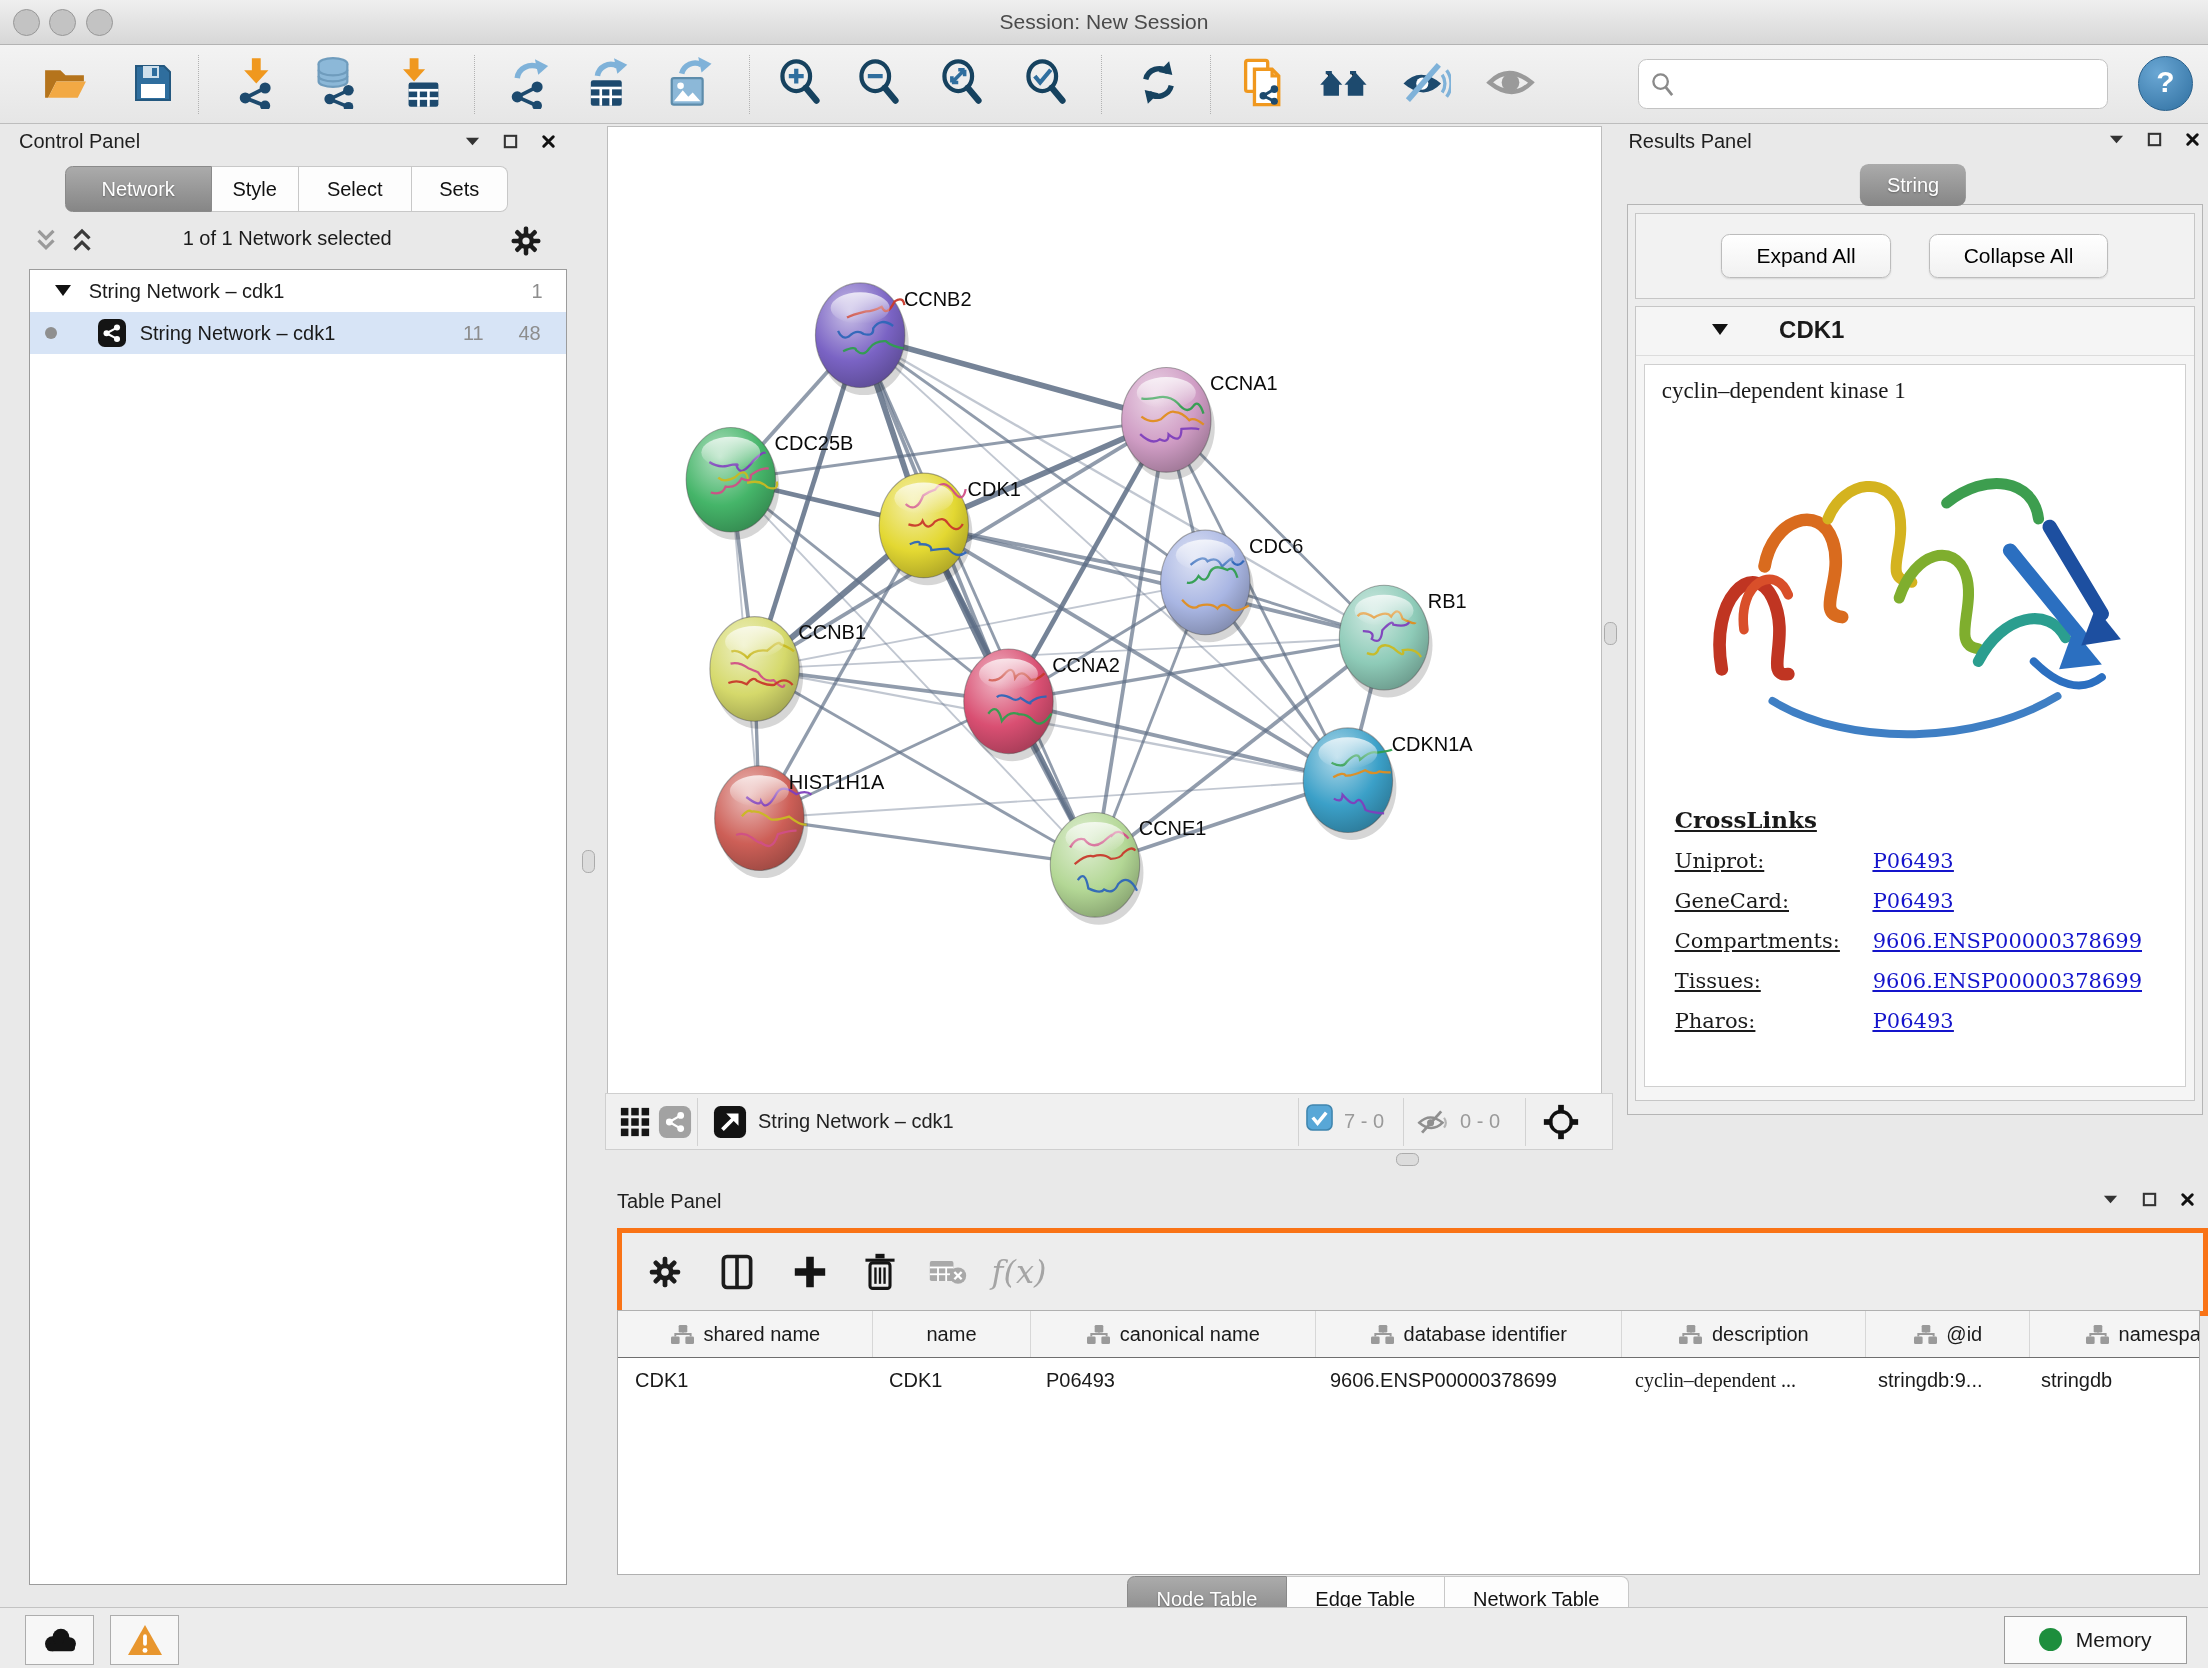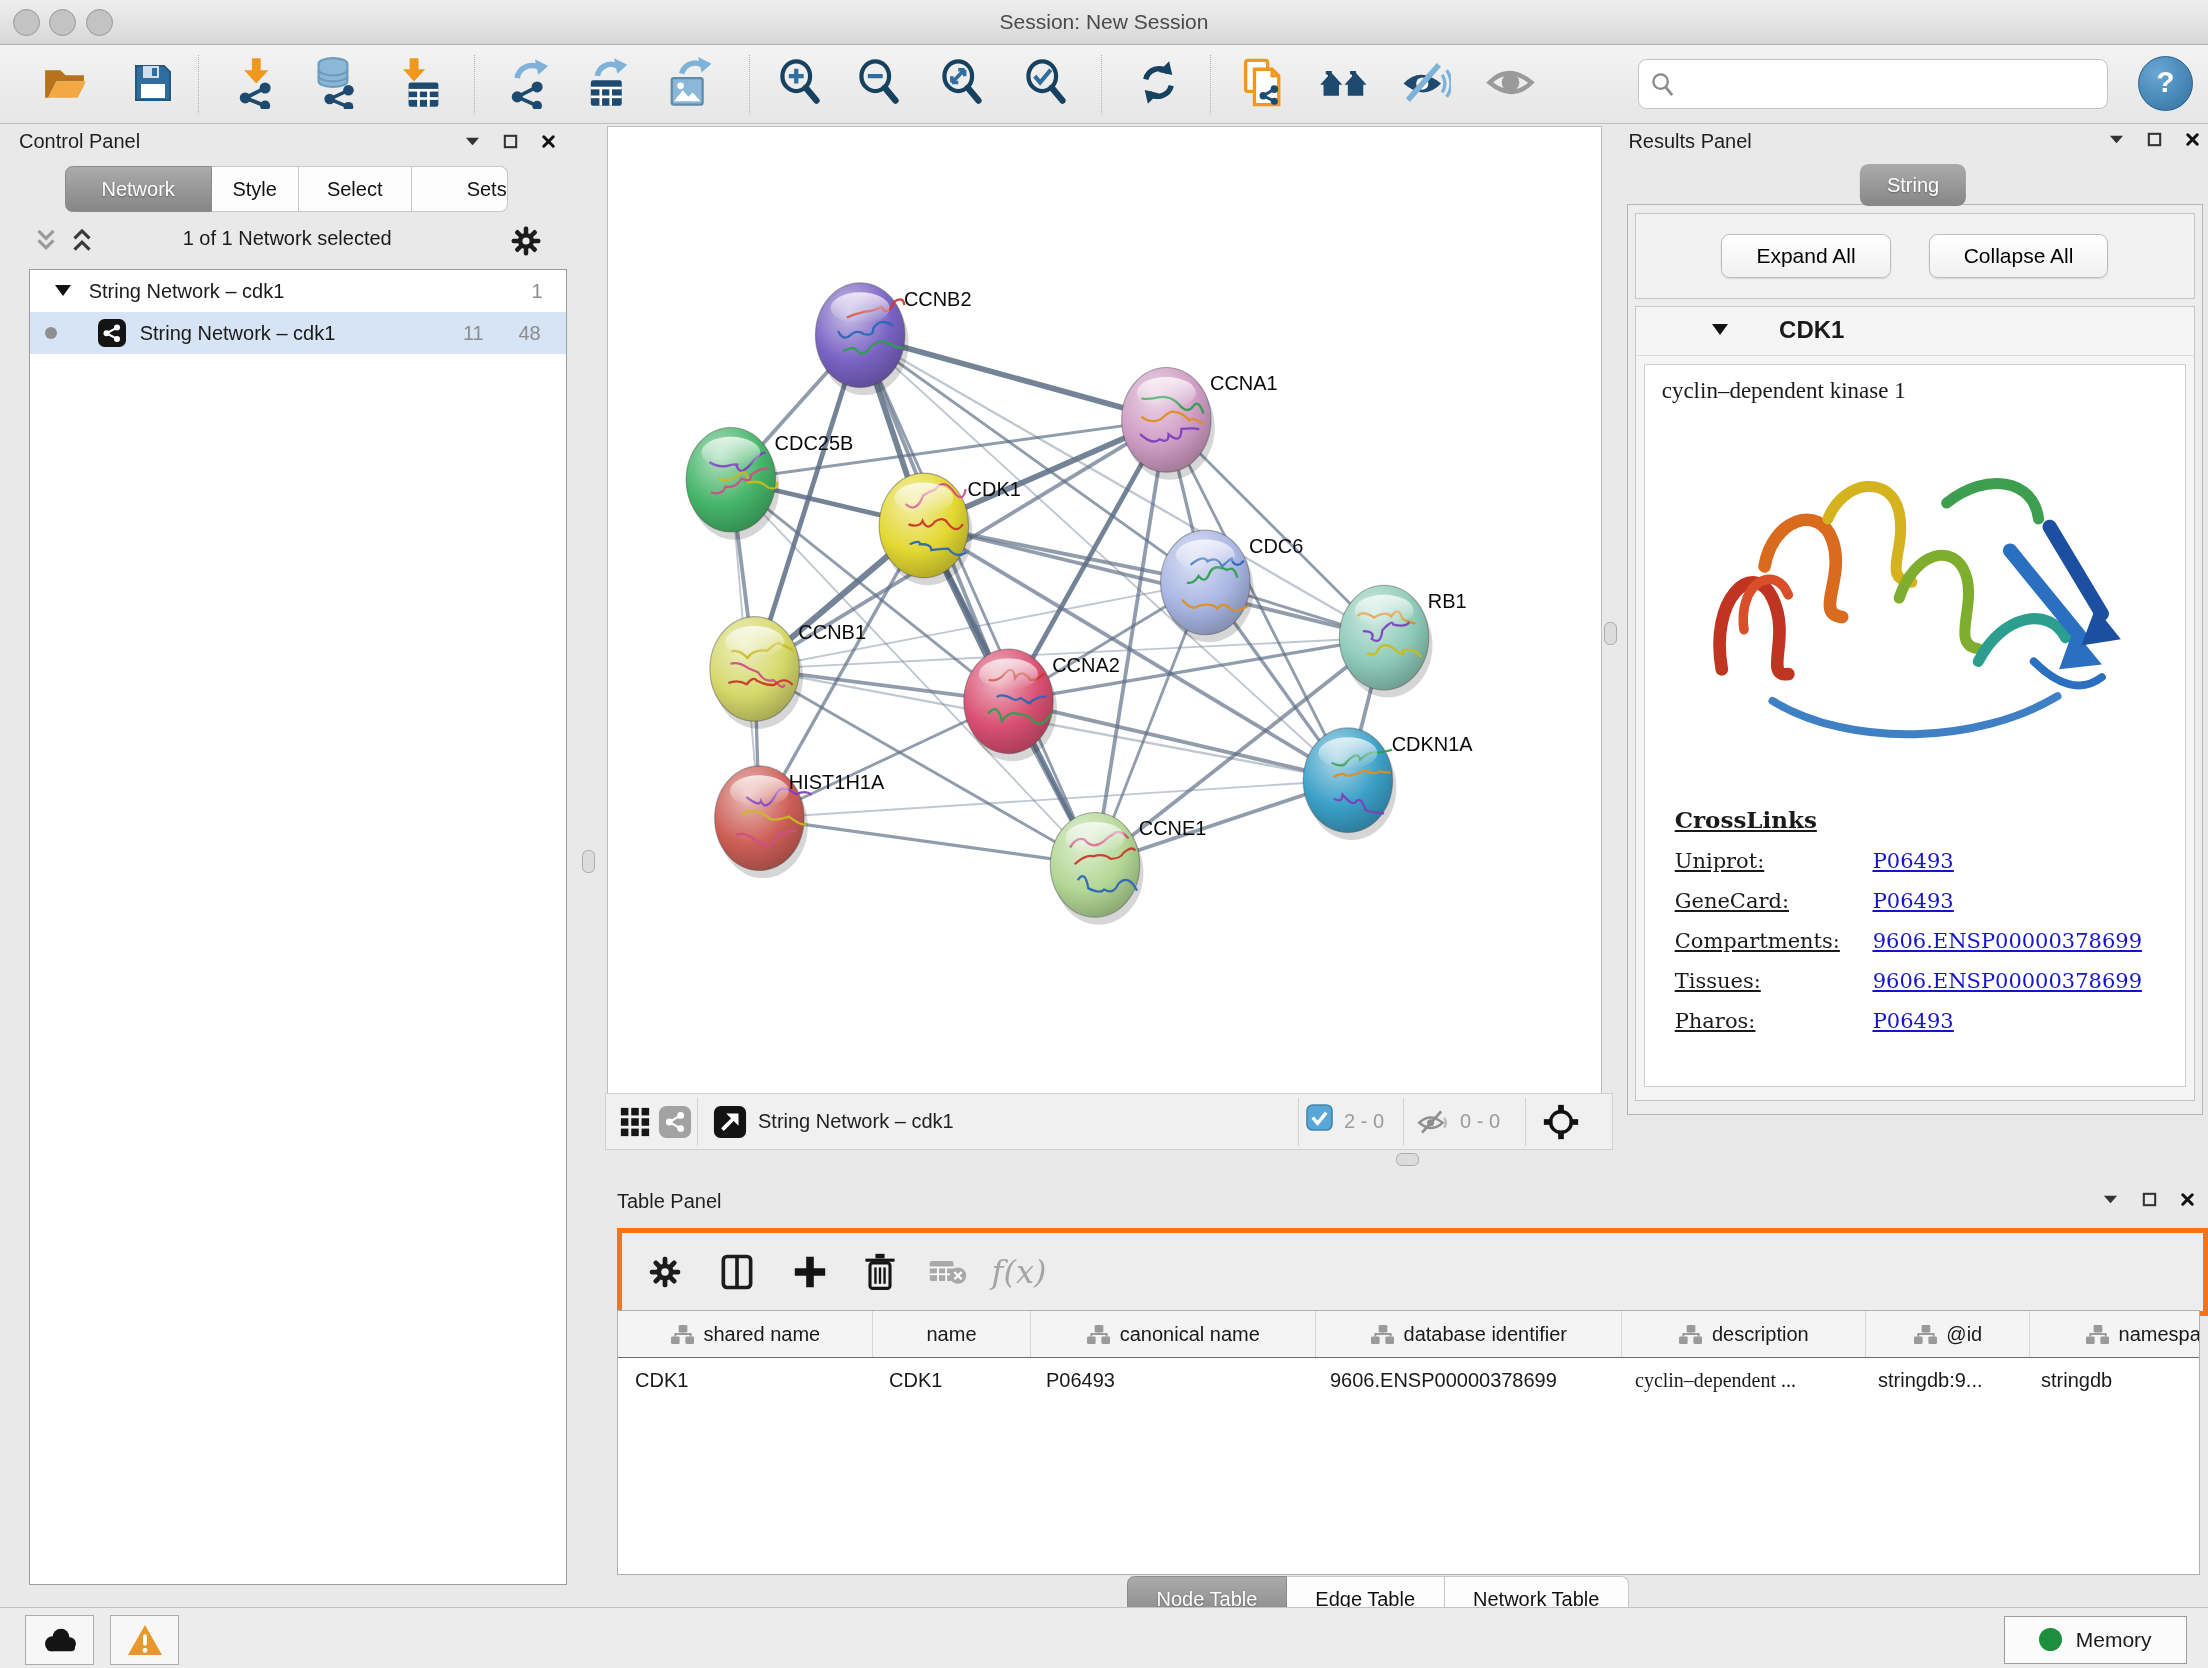--- a/index.html
+++ b/index.html
@@ -25,21 +25,21 @@
     border:none;outline:none;font-size:20px;background:transparent;}
   .help-btn{position:absolute;left:2138px;top:11.4px;width:53px;height:53px;border-radius:50%;
     background:radial-gradient(circle at 35% 30%,#6aa7d4,#2f6fa0);border:1.9px solid #28608c;
     color:#fff;font-weight:bold;font-size:30px;text-align:center;line-height:49px;}
   
   .panel-title{font-size:20px;color:#1f1f1f;}
   .pctl{display:inline-block;margin-left:17px;vertical-align:middle;}
   .seg-tab{height:44px;line-height:44px;text-align:center;font-size:20px;background:#fdfdfd;
     border:1px solid #c8c8c8;border-left-width:0;color:#111;}
   .seg-first{border-left-width:1px;border-radius:7.6px 0 0 7.6px;}
-  .seg-last{border-radius:0 7.6px 7.6px 0;text-align:right;}
+  .seg-last{border-radius:0 7.6px 7.6px 0;}
   .seg-tab.active{background:linear-gradient(#ababab,#868686);color:#fff;
     border-color:#8a8a8a;text-shadow:0 1px 1.9px rgba(0,0,0,.35);}
   
   .cp{position:absolute;left:5.7px;top:126px;width:563px;height:1470px;}
   .cp-header,.rp-header,.tp-header{position:relative;height:34px;}
   .cp-header .panel-title{position:absolute;left:13.3px;top:3.8px;}
   .ph-controls{position:absolute;right:11.4px;top:5.7px;}
   .cp-tabs{position:absolute;left:59px;top:40px;display:flex;}
   .cp-statusrow{position:absolute;left:0;top:95px;width:100%;height:40px;}
   .cp-statusrow .chev{position:absolute;top:5.7px;}
@@ -611,21 +611,21 @@
       </svg>
   </div>
   <div class="nsb-name">String Network – cdk1</div>
   <div class="nsb-sep" style="left:692px"></div>
   <div class="nsb-item" style="left:700px;top:9.5px;width:27px;height:27px">
     <svg width="27" height="27" viewBox="0 0 28 28">
         <rect x="1" y="1" width="26" height="26" rx="6" fill="#58a7d7" stroke="#3f85ae" stroke-width="1.6"></rect>
         <path d="M7 14l5 6 9-11" stroke="#fff" stroke-width="3.6" fill="none"></path>
       </svg>
   </div>
-  <div class="nsb-count" style="left:738px">2 - 0</div>
+  <div class="nsb-count" style="left:738px">7 - 0</div>
   <div class="nsb-sep" style="left:797px"></div>
   <div class="nsb-item" style="left:805px">
     <svg width="34" height="34" viewBox="0 0 48 48">
         <path d="M6 25q15-15 33 0q-15 15-33 0z" fill="none" stroke="#8f8f8f" stroke-width="3.4"></path>
         <circle cx="22" cy="25" r="5" fill="#8f8f8f"></circle>
         <line x1="10" y1="39" x2="37" y2="9" stroke="#8f8f8f" stroke-width="4"></line>
         <path d="M41 18a12 12 0 0 1 0 14" stroke="#b5b5b5" stroke-width="3" fill="none"></path>
       </svg>
   </div>
   <div class="nsb-count" style="left:854px">0 - 0</div>

